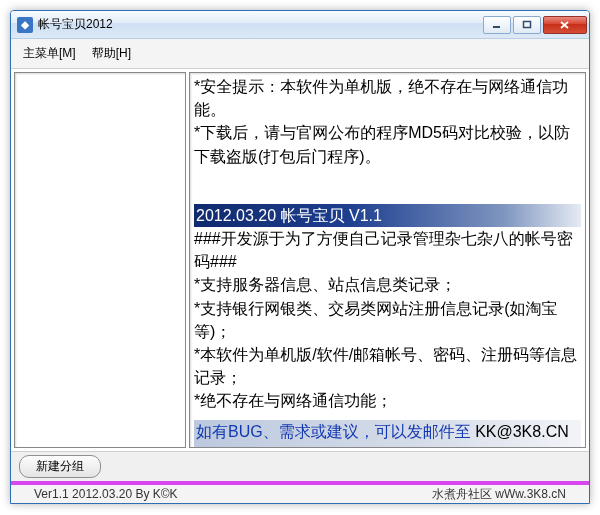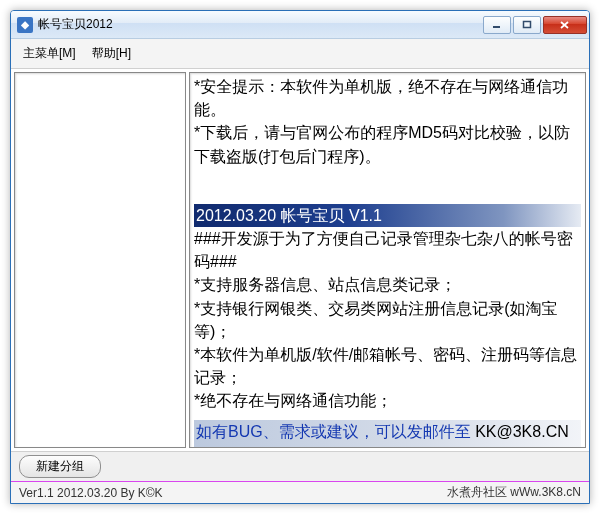--- a/index.html
+++ b/index.html
@@ -126,25 +126,25 @@
     padding: 2px 16px;
     border: 1px solid #8f8f8f;
     background: linear-gradient(to bottom, #fdfdfd, #e4e4e4);
     border-radius: 10px;
     font-size: 12px;
     color: #000;
   }
   .btn.save { margin-left: auto; margin-right: 40px; }
   .statusbar {
     height: 22px;
-    border-top: 1px solid #d946ef;
+    border-top: 4px solid #d946ef;
     background: #f4f4f4;
     display: flex;
     align-items: center;
-    padding: 0 8px;
+    padding: 0 23px;
     font-size: 12px;
     color: #333;
   }
   .status-right { margin-left: auto; }
 </style>
 </head>
 <body>
 
 <div class="window">
 

